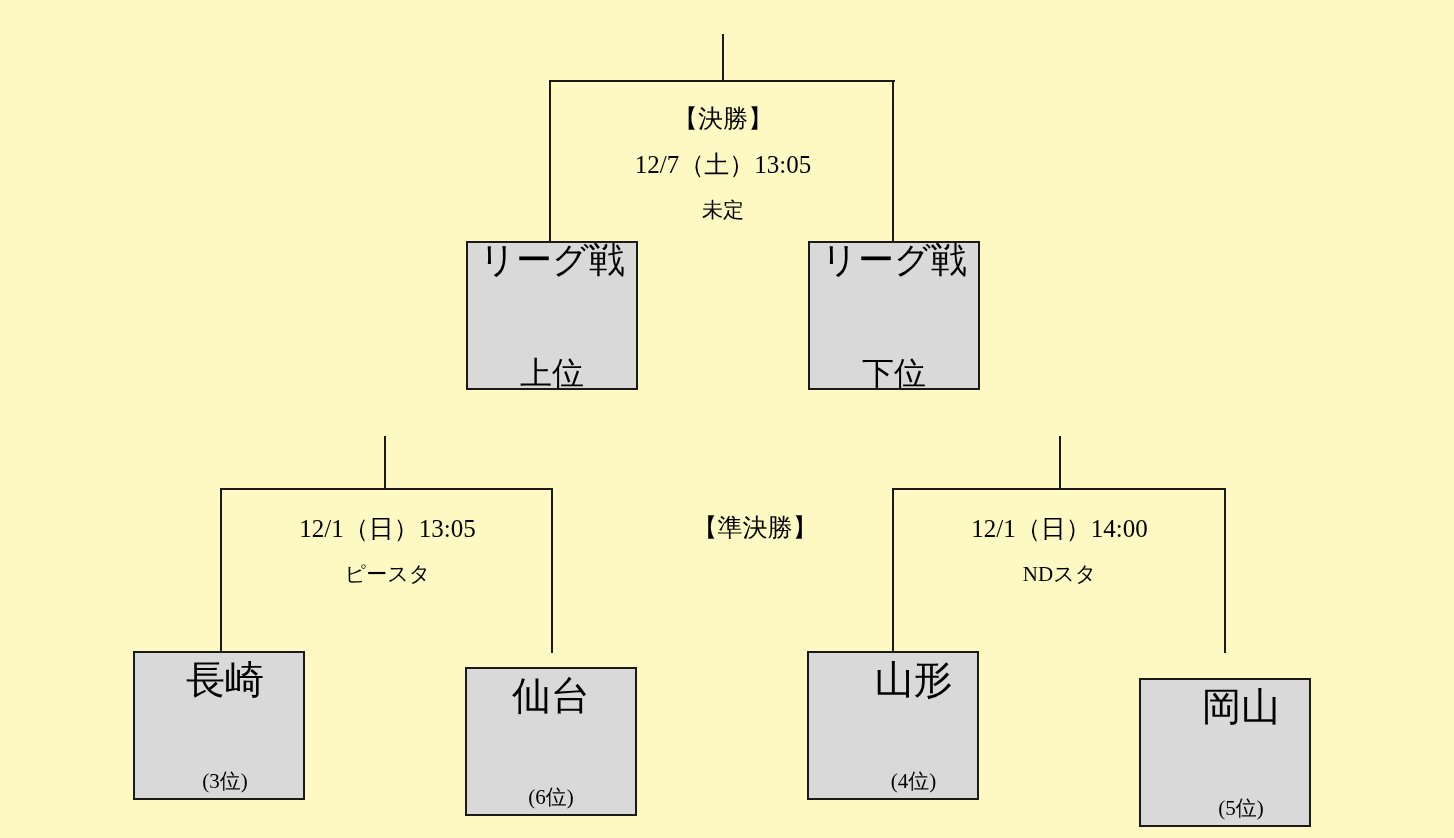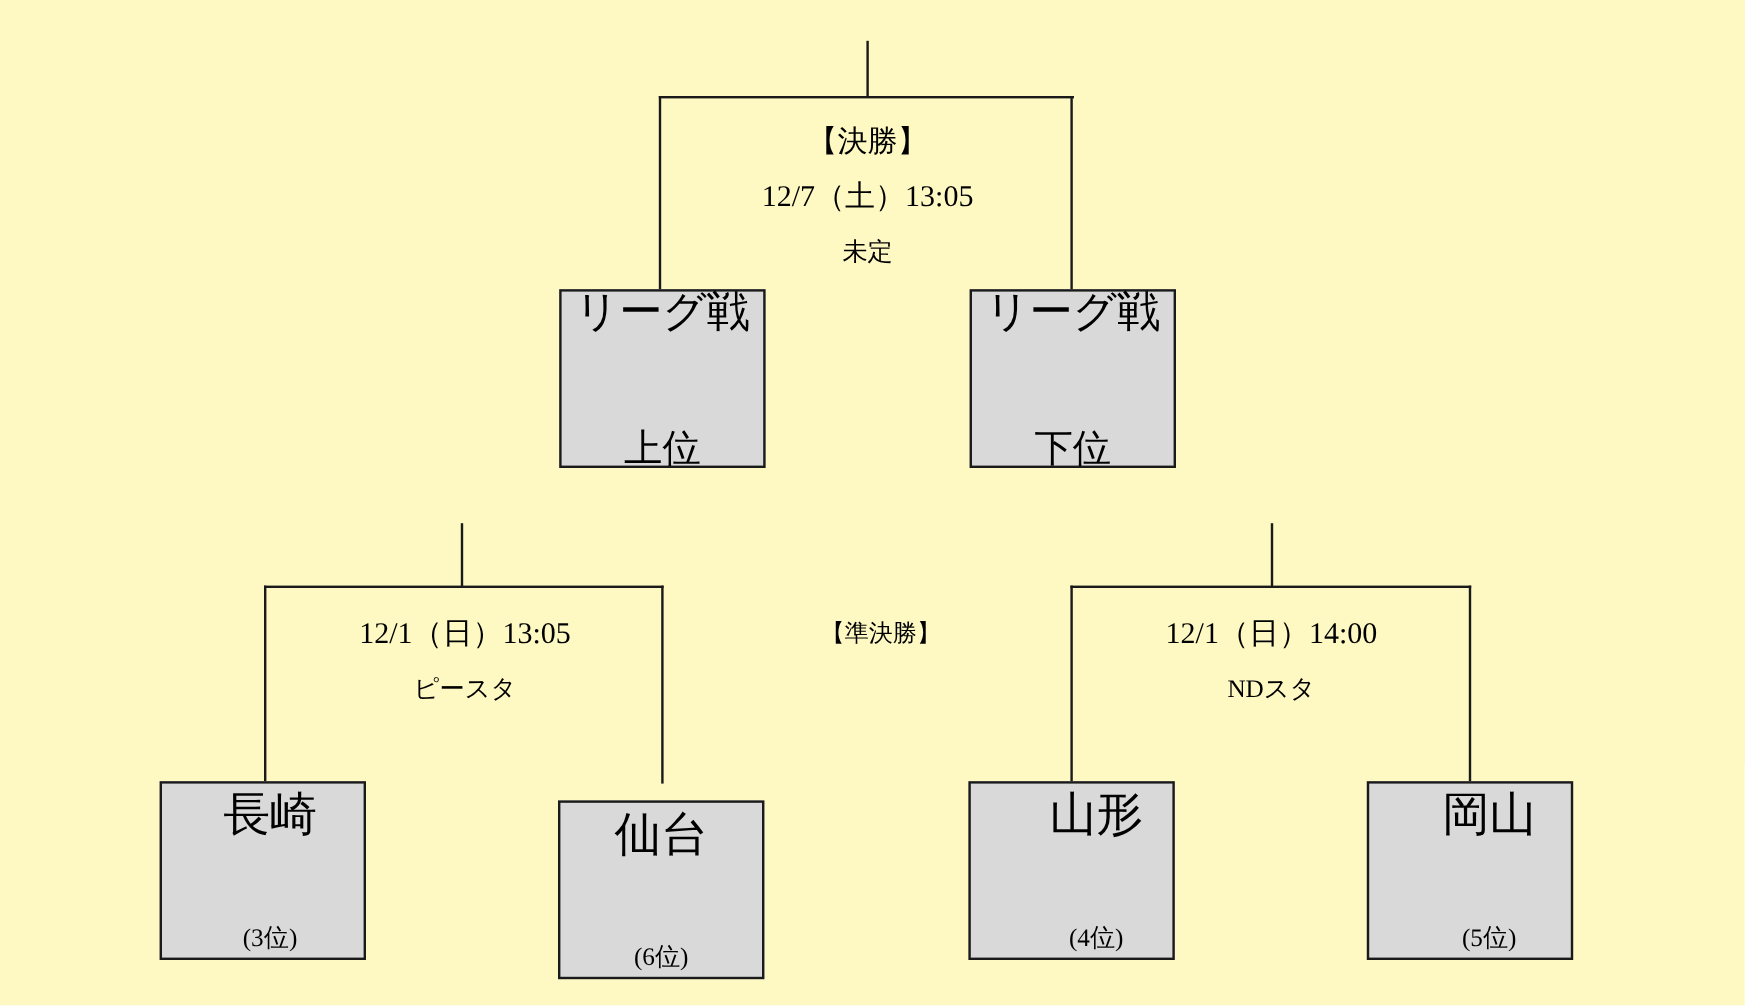--- a/index.html
+++ b/index.html
@@ -37,21 +37,21 @@
   .box-team  .line2 { font-size: 21px; margin-top: 33px; }
 
   .match-header { position: absolute; text-align: center; }
   .round-label  { font-size: 25px; line-height: 46px; }
   .match-date   { font-size: 25px; line-height: 46px; }
   .match-venue  { font-size: 21px; line-height: 44px; }
 
   .final-header { left: 552px; top: 96px; width: 342px; }
   .sf-header-1  { left: 222px; top: 506px; width: 331px; }
   .sf-header-2  { left: 893px; top: 506px; width: 333px; }
-  .sf-round-label { left: 639px; top: 506px; width: 190px; font-size: 20px; line-height: 44px; position: absolute; text-align: center; }
+  .sf-round-label { left: 660px; top: 506px; width: 190px; font-size: 25px; line-height: 44px; position: absolute; text-align: center; }
 
   
   .f-stub  { left: 722px; top: 34px;  width: 2px;   height: 47px; }
   .f-h     { left: 549px; top: 80px;  width: 346px; height: 2px;  }
   .f-dropl { left: 549px; top: 80px;  width: 2px;   height: 162px; }
   .f-dropr { left: 892px; top: 80px;  width: 2px;   height: 162px; }
   
   .s1-stub  { left: 384px; top: 436px; width: 2px;   height: 54px; }
   .s1-h     { left: 220px; top: 488px; width: 333px; height: 2px;  }
   .s1-dropl { left: 220px; top: 488px; width: 2px;   height: 165px; }
@@ -61,21 +61,21 @@
   .s2-h     { left: 892px;  top: 488px; width: 334px; height: 2px;  }
   .s2-dropl { left: 892px;  top: 488px; width: 2px;   height: 165px; }
   .s2-dropr { left: 1224px; top: 488px; width: 2px;   height: 165px; }
 
   
   .pos-final-home { left: 466px;  top: 241px; }
   .pos-final-away { left: 808px;  top: 241px; }
   .pos-sf1-home   { left: 133px;  top: 651px; padding-left: 12px; }
   .pos-sf1-away   { left: 465px;  top: 667px; }
   .pos-sf2-home   { left: 807px;  top: 651px; padding-left: 41px; }
-  .pos-sf2-away   { left: 1139px; top: 651px; padding-left: 32px; }
+  .pos-sf2-away   { left: 1139px; top: 678px; padding-left: 32px; }
 </style>
 </head>
 <body>
 
 <div class="canvas">
 
   <div class="line f-stub"></div>
   <div class="line f-h"></div>
   <div class="line f-dropl"></div>
   <div class="line f-dropr"></div>

